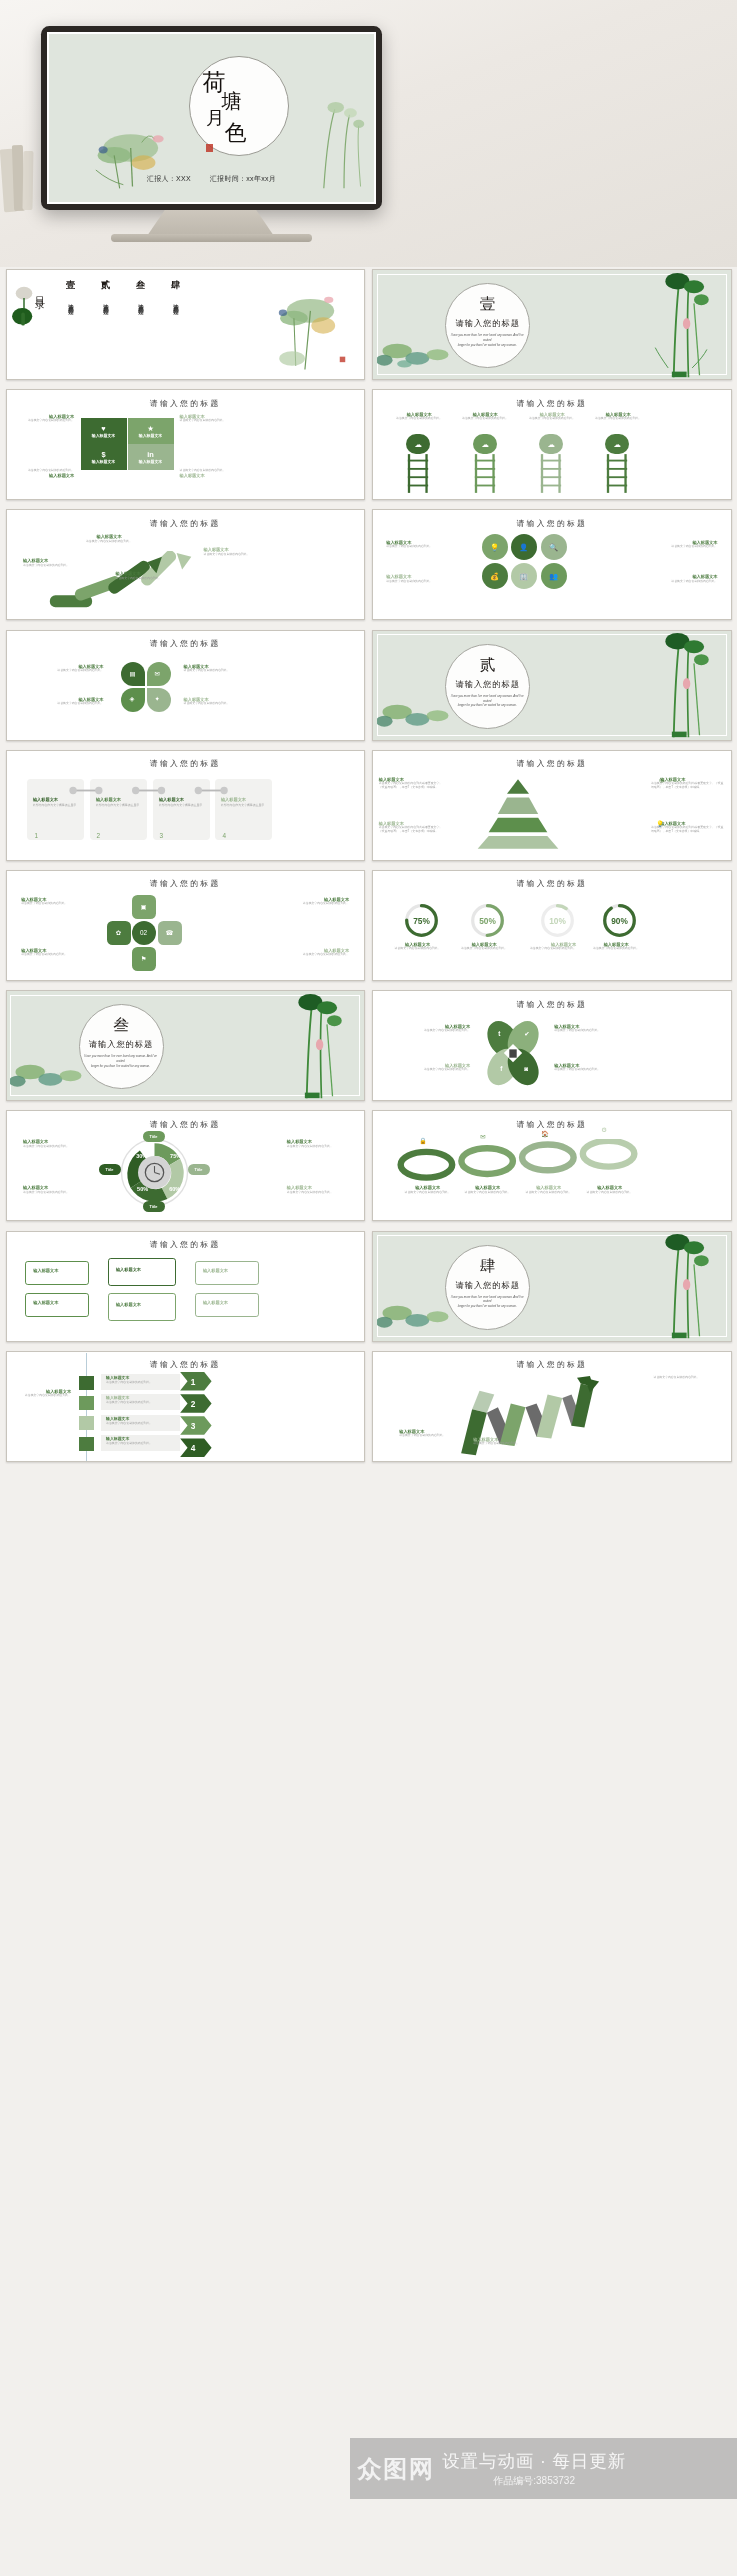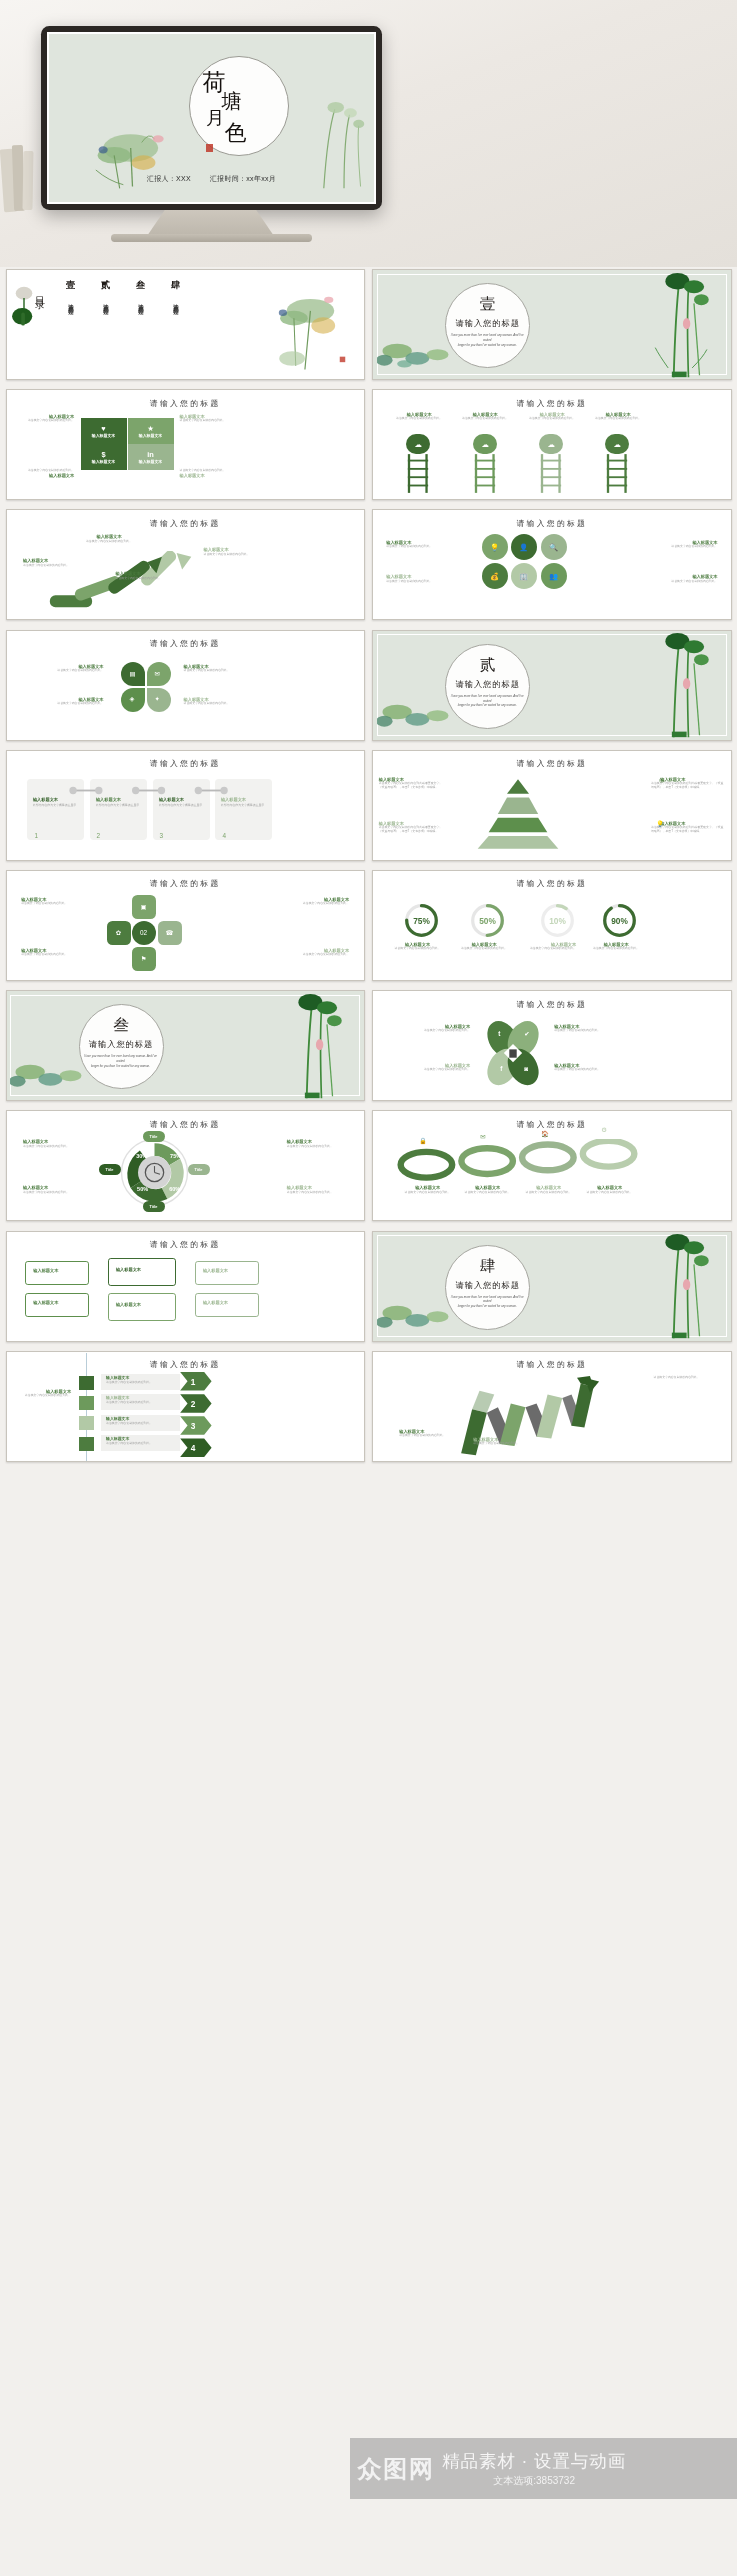--- a/index.html
+++ b/index.html
@@ -845,17 +845,17 @@
     <div style="position:absolute;right:13px;top:24px;width:64px">
       <div class="sub">请替换文字内容复制你的内容到此。</div>
     </div>
   </div>
 
 </div>
 
 <div class="wm">
   <div class="wm-logo">众图网</div>
   <div class="wm-right">
-    <div class="wm-main">精品素材 · 设置与动画</div>
-    <div class="wm-id">文本选项:3853732</div>
+    <div class="wm-main">设置与动画 · 每日更新</div>
+    <div class="wm-id">作品编号:3853732</div>
   </div>
 </div>
 
 
 </body></html>

